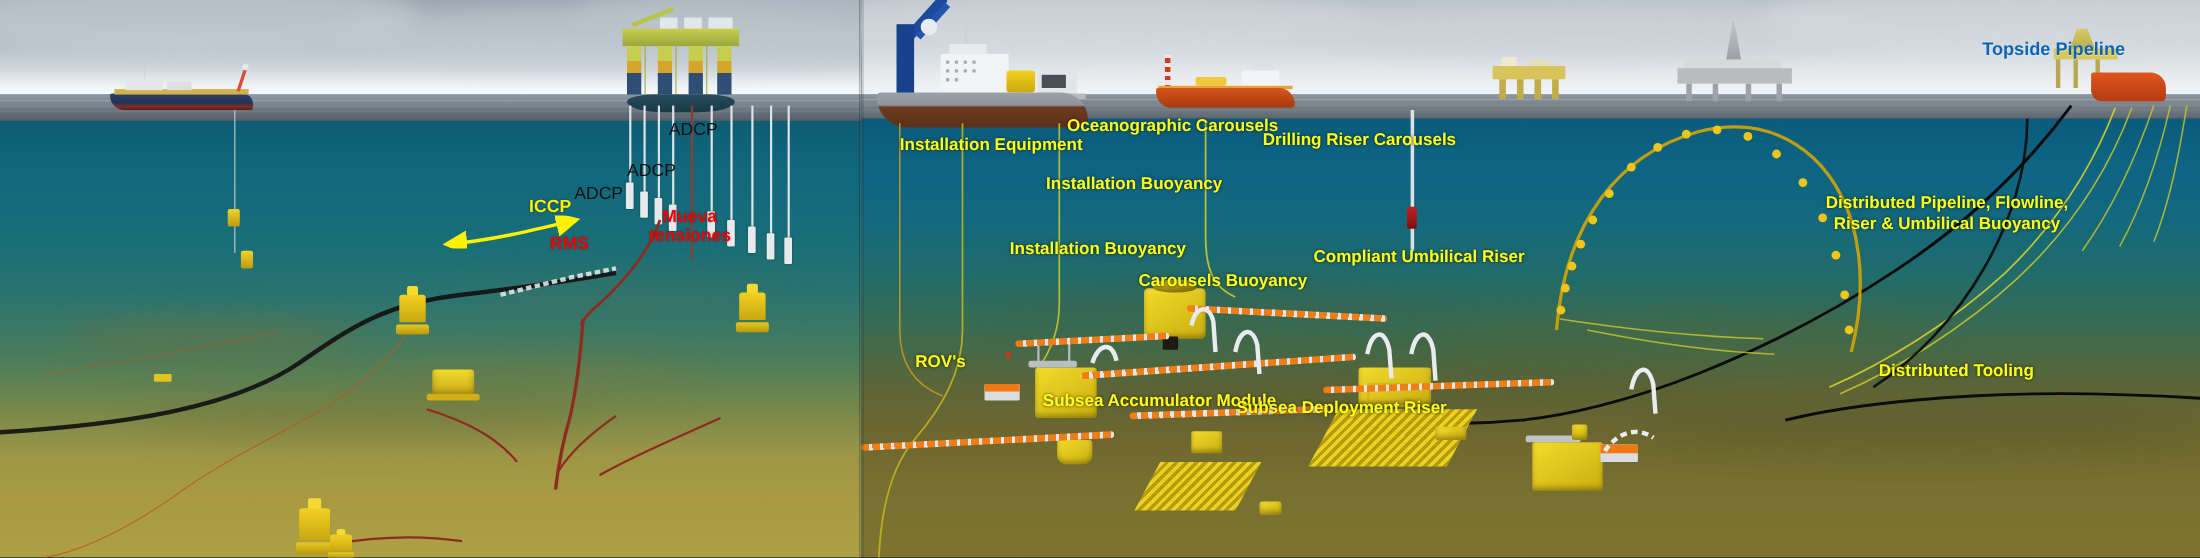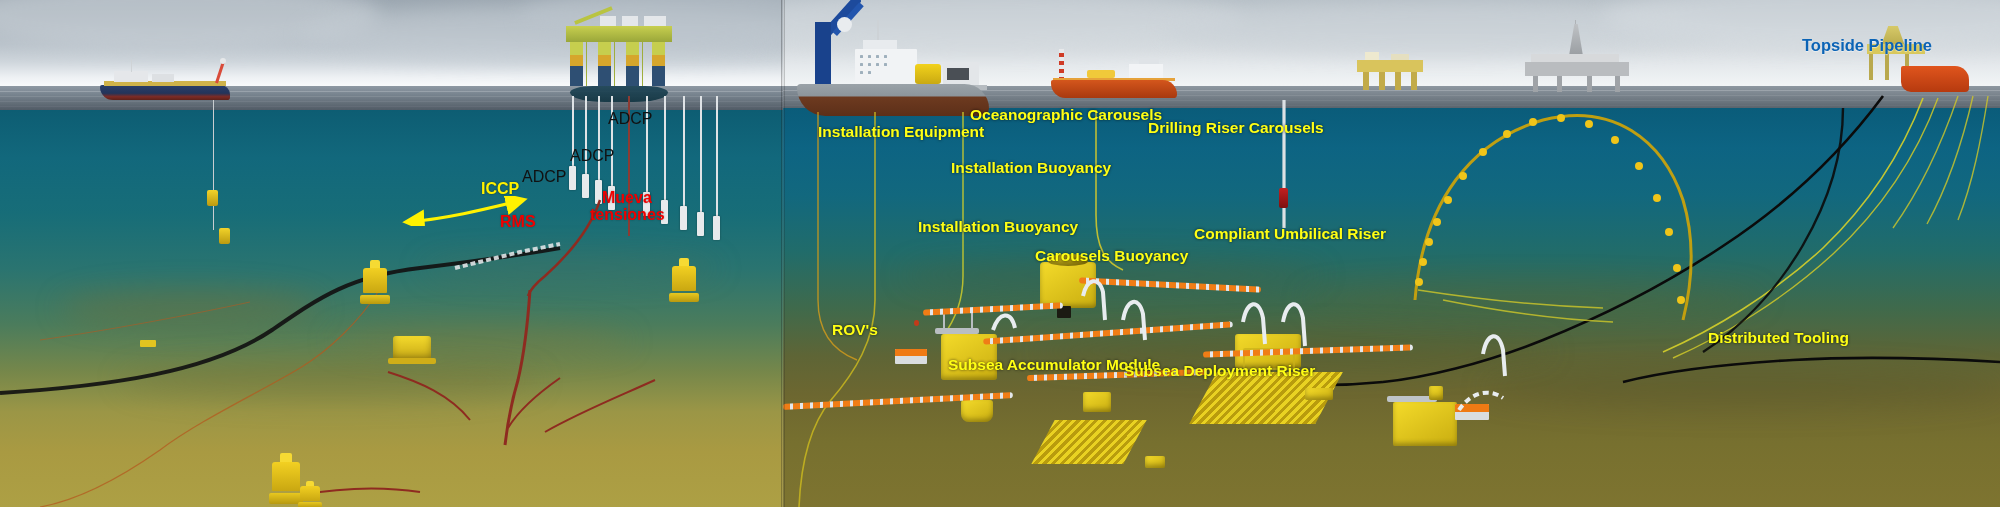--- a/index.html
+++ b/index.html
@@ -508,20 +508,22 @@
 
     <div class="lbl lbl-yellow-r" style="left:35px;top:122px;">Installation Equipment</div>
     <div class="lbl lbl-yellow-r" style="left:187px;top:105px;">Oceanographic Carousels</div>
     <div class="lbl lbl-yellow-r" style="left:168px;top:158px;text-align:center;">Installation Buoyancy</div>
     <div class="lbl lbl-yellow-r" style="left:365px;top:118px;">Drilling Riser Carousels</div>
     <div class="lbl lbl-yellow-r" style="left:135px;top:217px;">Installation Buoyancy</div>
     <div class="lbl lbl-yellow-r" style="left:252px;top:246px;">Carousels Buoyancy</div>
     <div class="lbl lbl-yellow-r" style="left:411px;top:224px;">Compliant Umbilical Riser</div>
 
     <div class="lbl lbl-yellow-r" style="left:987px;top:175px;transform:translateX(-50%);text-align:center;">
+      <div>Distributed Pipeline,  Flowline,</div>
+      <div>Riser &amp; Umbilical  Buoyancy</div>
     </div>
 
     <div class="lbl lbl-yellow-r" style="left:49px;top:320px;">ROV's</div>
     <div class="lbl lbl-yellow-r" style="left:165px;top:355px;">Subsea Accumulator Module</div>
     <div class="lbl lbl-yellow-r" style="left:341px;top:361px;">Subsea Deployment Riser</div>
     <div class="lbl lbl-yellow-r" style="left:925px;top:328px;">Distributed Tooling</div>
   </div>
 
   <div id="seam"></div>
 </div>

